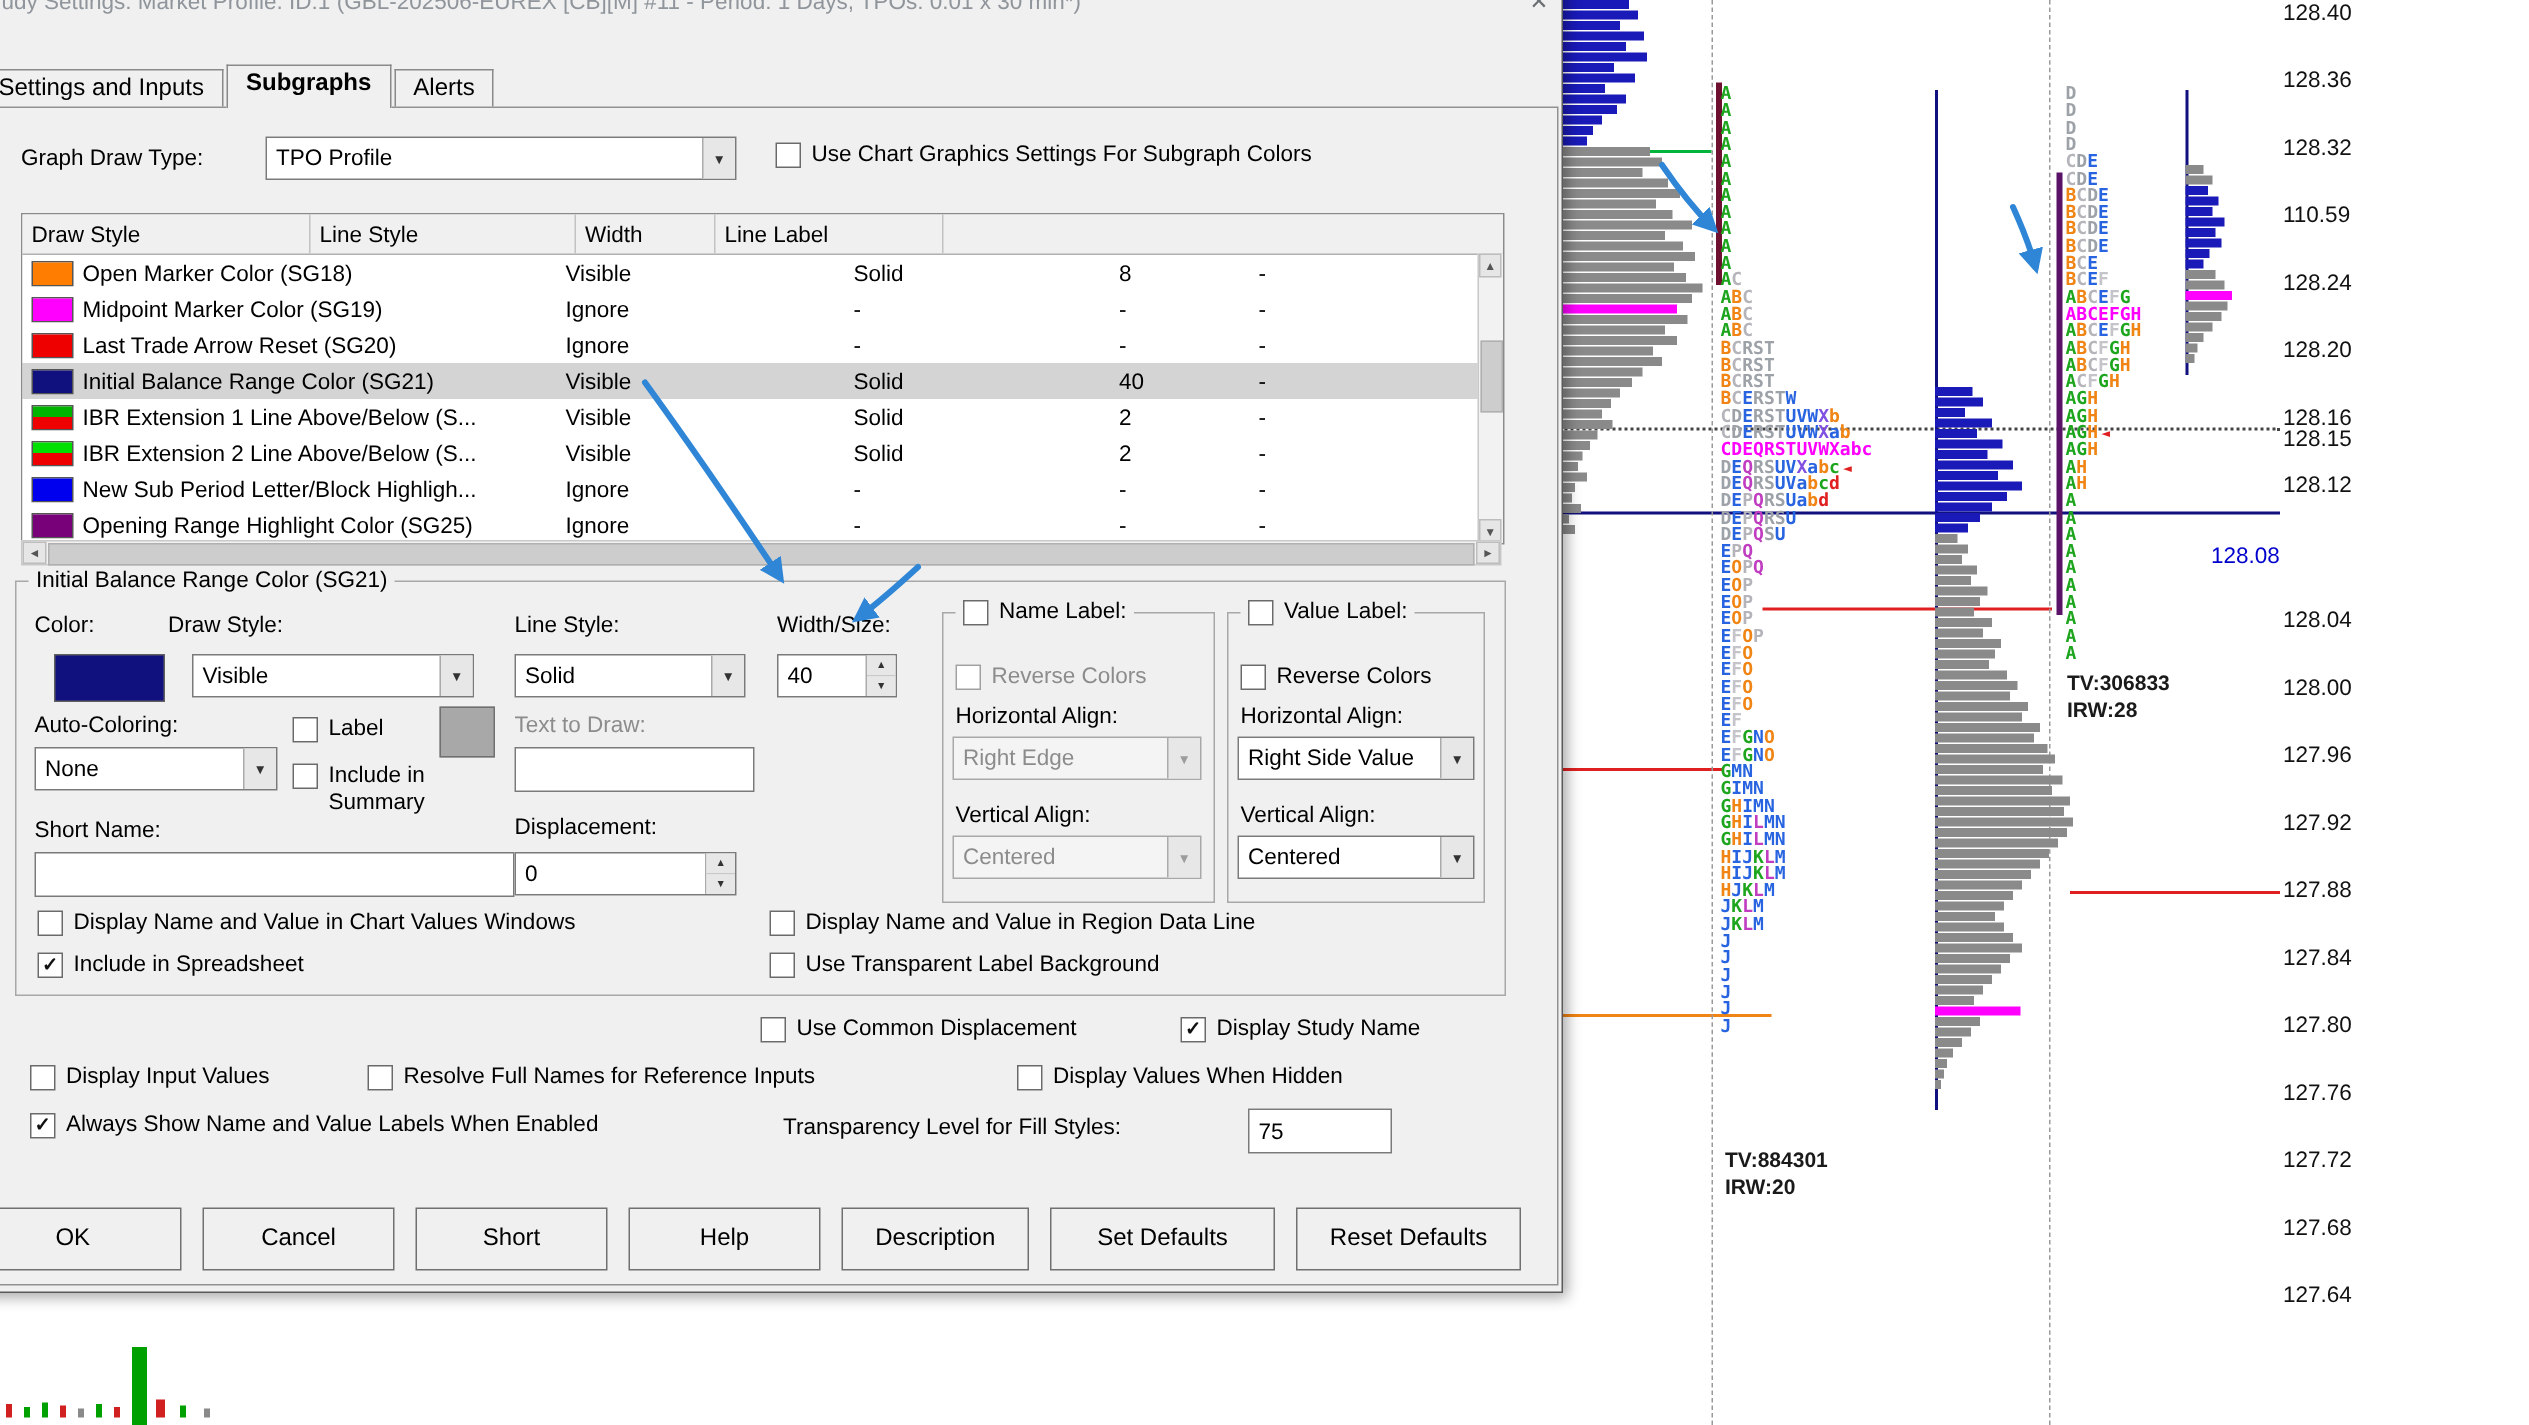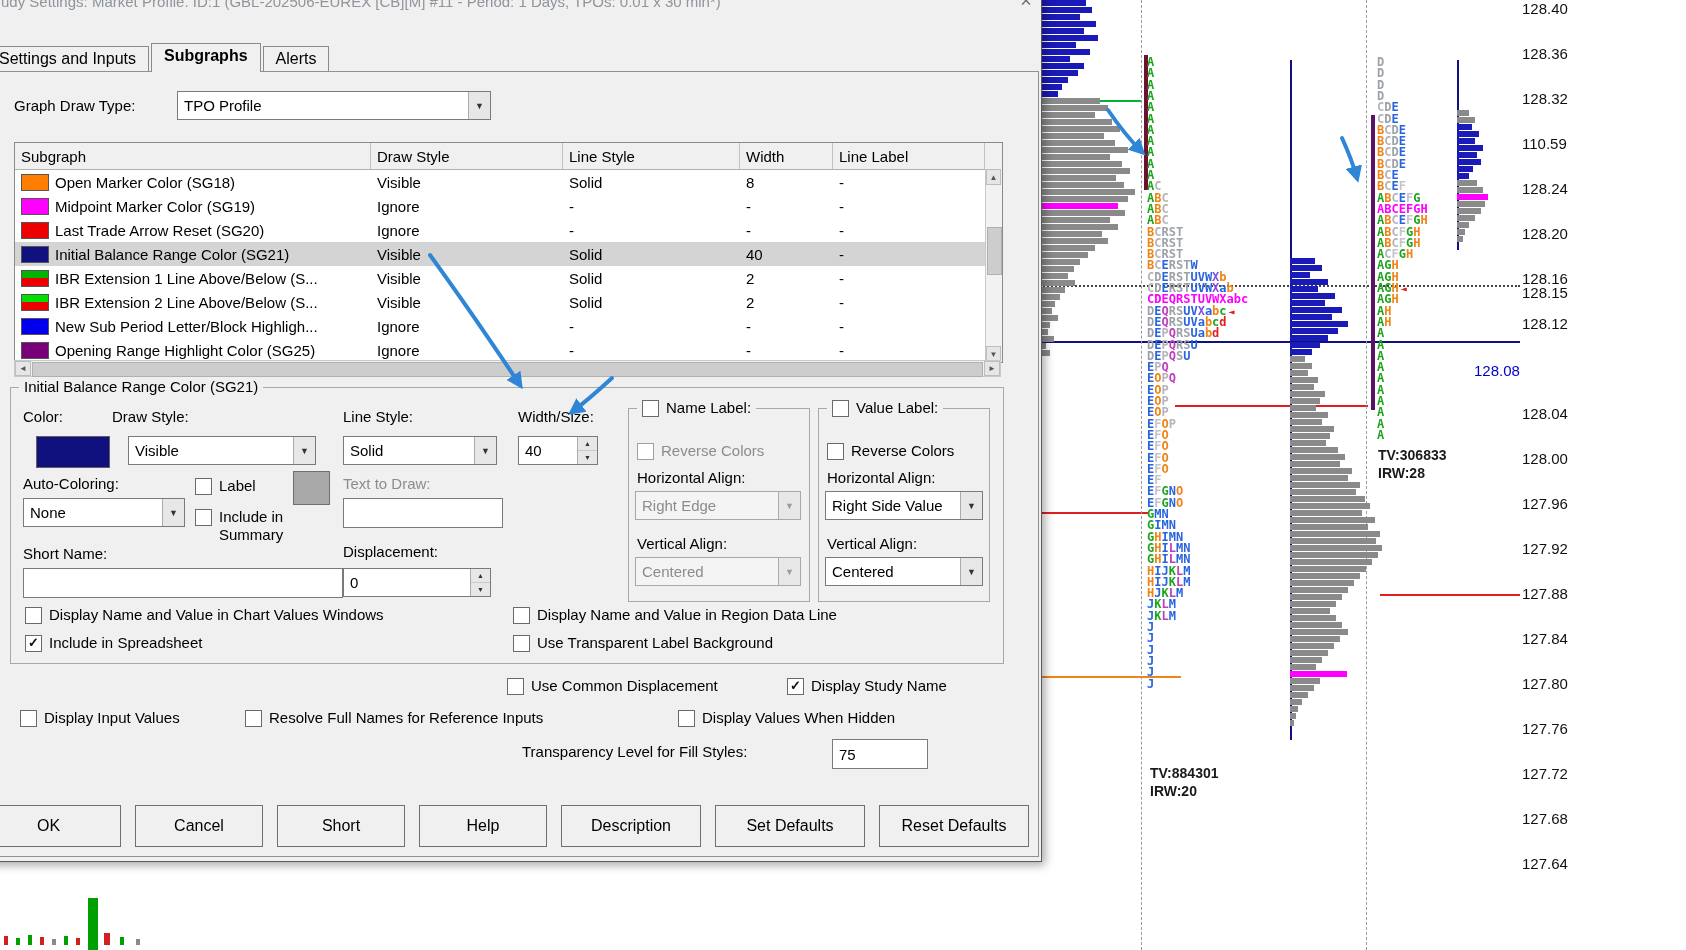--- a/index.html
+++ b/index.html
@@ -76,21 +76,21 @@
   .colorwell{position:absolute;border:1px solid #606060;}
   .graybox{position:absolute;border:1px solid #707070;}
   
   .brow{position:absolute;left:0;right:0;height:22px;}
   #brow1 .c0{left:44px}#brow1 .c1{left:531px}#brow1 .c2{left:811px}
   #brow2 .c0{left:44px}#brow2 .c1{left:269px}#brow2 .c2{left:702px}
   
   .btns{position:absolute;left:0;top:733px;display:flex;gap:14px;}
   .btn{height:42px;background:#f0f0f0;border:1px solid #707070;display:flex;align-items:center;
     justify-content:center;font-size:16px;box-sizing:border-box;}
-  .bw0{width:145px}.bw1{width:128px}.bw2{width:128px}.bw3{width:128px}.bw4{width:140px}.bw5{width:150px}.bw6{width:150px}
+  .bw0{width:145px}.bw1{width:128px}.bw2{width:128px}.bw3{width:128px}.bw4{width:125px}.bw5{width:150px}.bw6{width:150px}
 </style>
 </head>
 <body>
 
 <div id="chart">
     <div class="price" style="top: 0px;">128.40</div>
     <div class="price" style="top: 45px;">128.36</div>
     <div class="price" style="top: 90px;">128.32</div>
     <div class="price" style="top: 135px;">110.59</div>
     <div class="price" style="top: 180px;">128.24</div>
@@ -383,24 +383,27 @@
       <div class="tab">Alerts</div>
     </div>
 
   <div class="panel">
 
     <span class="plabel" style="left:38px;top:25px">Graph Draw Type:</span>
     <div class="combo" style="left:201px;top:19px;width:312px">
       <span class="ct">TPO Profile</span>
       <span class="cb">▼</span>
     </div>
+    <span class="check" style="left:541px;top:22px">
+      <span class="box"></span>
+      <span class="lbl">Use Chart Graphics Settings For Subgraph Colors</span>
+    </span>
 
     <div class="tbl">
       <div class="thead" id="thead">
-          <div class="th w0">Subgraph</div>
           <div class="th w1">Draw Style</div>
           <div class="th w2">Line Style</div>
           <div class="th w3">Width</div>
           <div class="th w4">Line Label</div>
         </div>
       <div id="tbody" style="margin-right:16px">
           <div class="trow">
             <div class="tc w0">
               <span class="swatch">
                 <i style="background: rgb(255, 125, 0);"></i>
@@ -658,20 +661,24 @@
         <span class="check c1">
           <span class="box"></span>
           <span class="lbl">Resolve Full Names for Reference Inputs</span>
         </span>
         <span class="check c2">
           <span class="box"></span>
           <span class="lbl">Display Values When Hidden</span>
         </span>
       </div>
 
+    <span class="check" id="row3-check" style="left:44px;top:669px">
+      <span class="box on"></span>
+      <span class="lbl">Always Show Name and Value Labels When Enabled</span>
+    </span>
     <span class="plabel" style="left:546px;top:671px">Transparency Level for Fill Styles:</span>
     <div class="inputbox" style="left:856px;top:667px;width:82px;height:28px">
       <span>75</span>
     </div>
 
     <div class="btns" id="btns">
         <div class="btn bw0">OK</div>
         <div class="btn bw1">Cancel</div>
         <div class="btn bw2">Short</div>
         <div class="btn bw3">Help</div>

